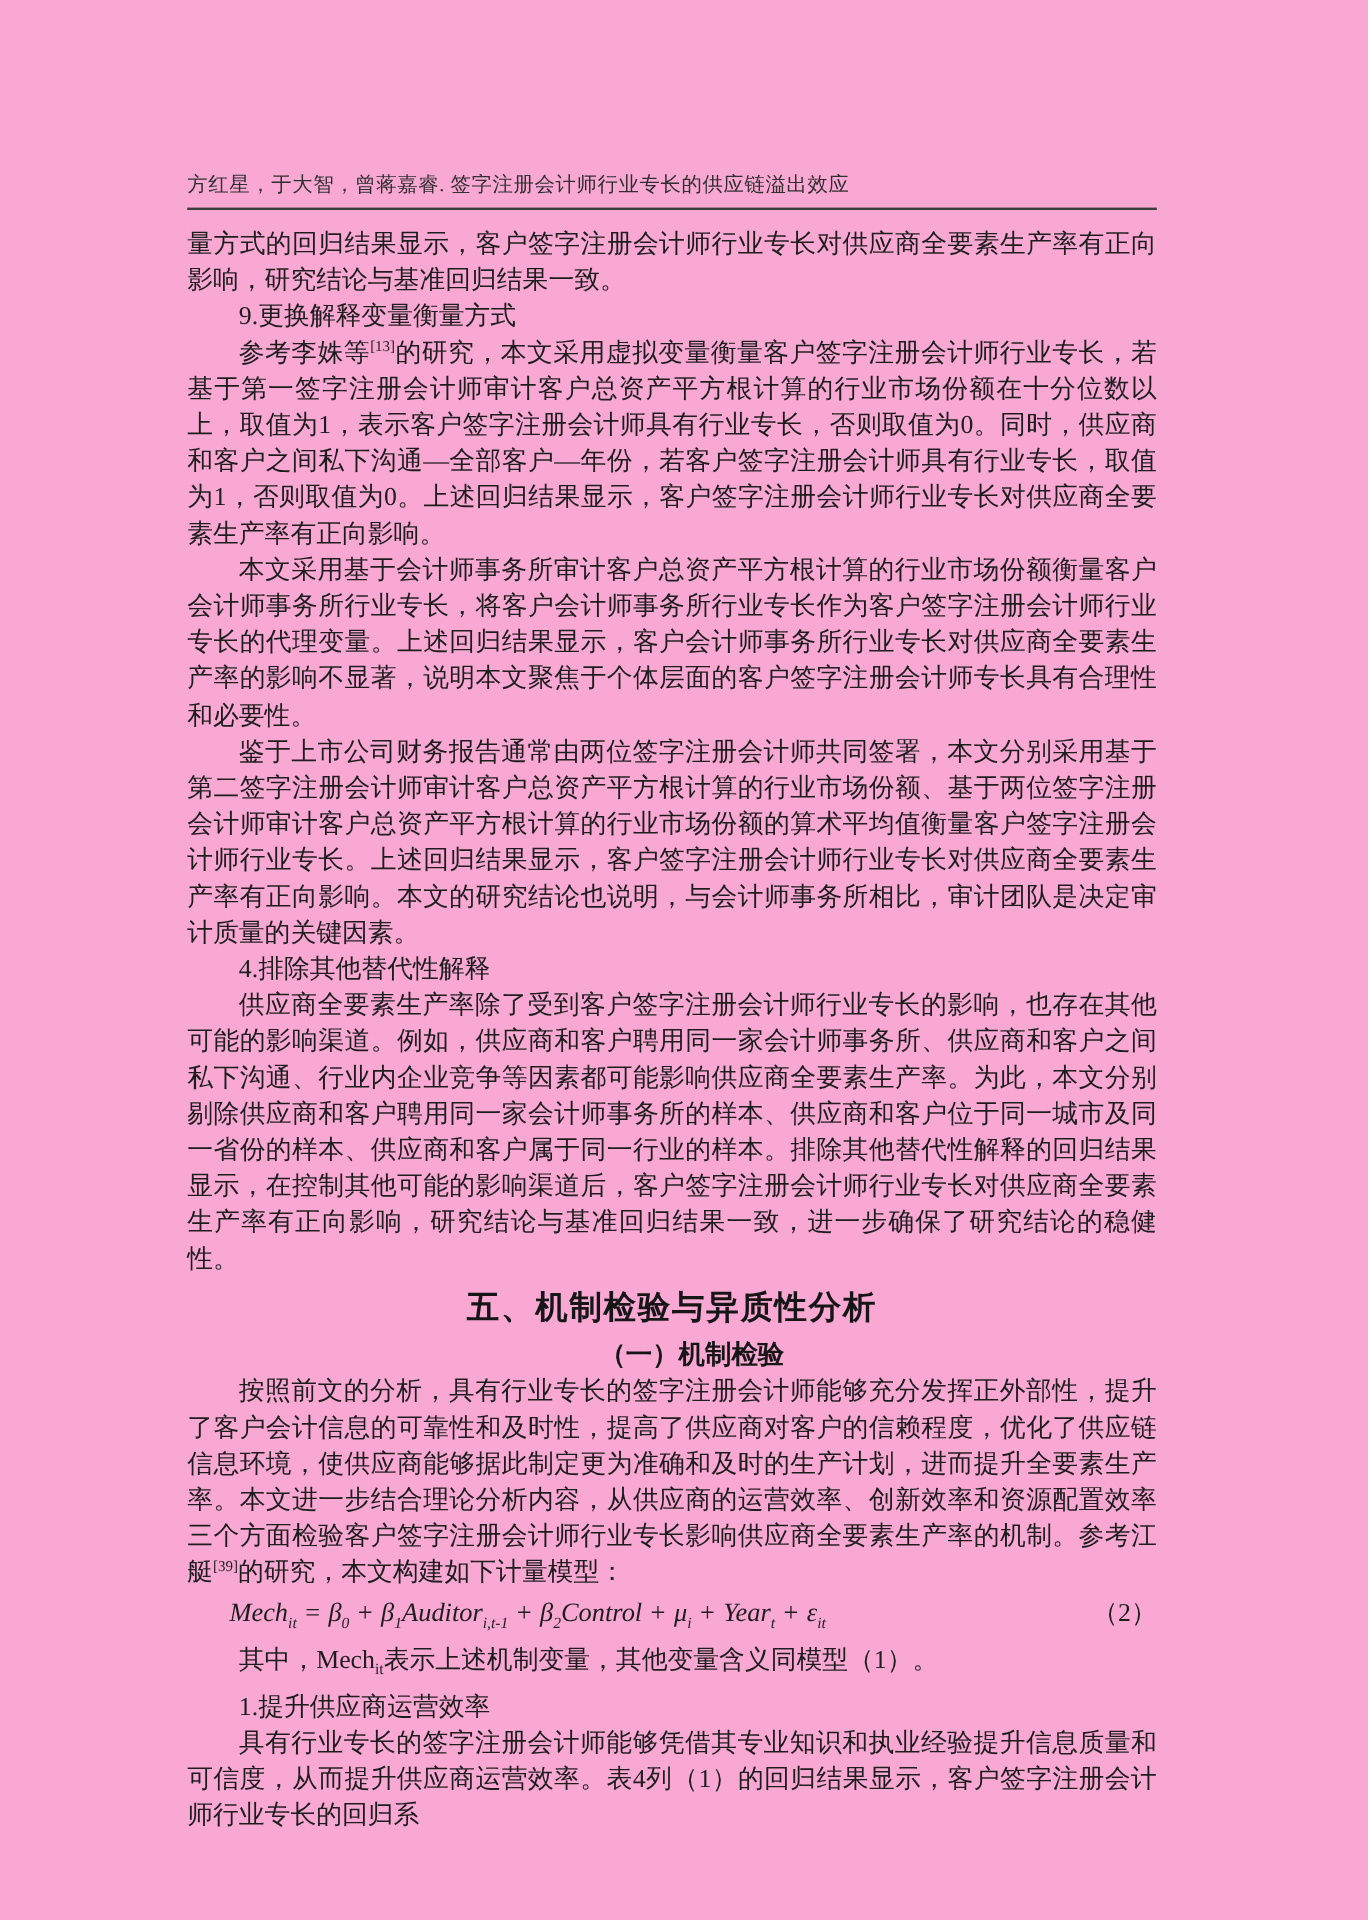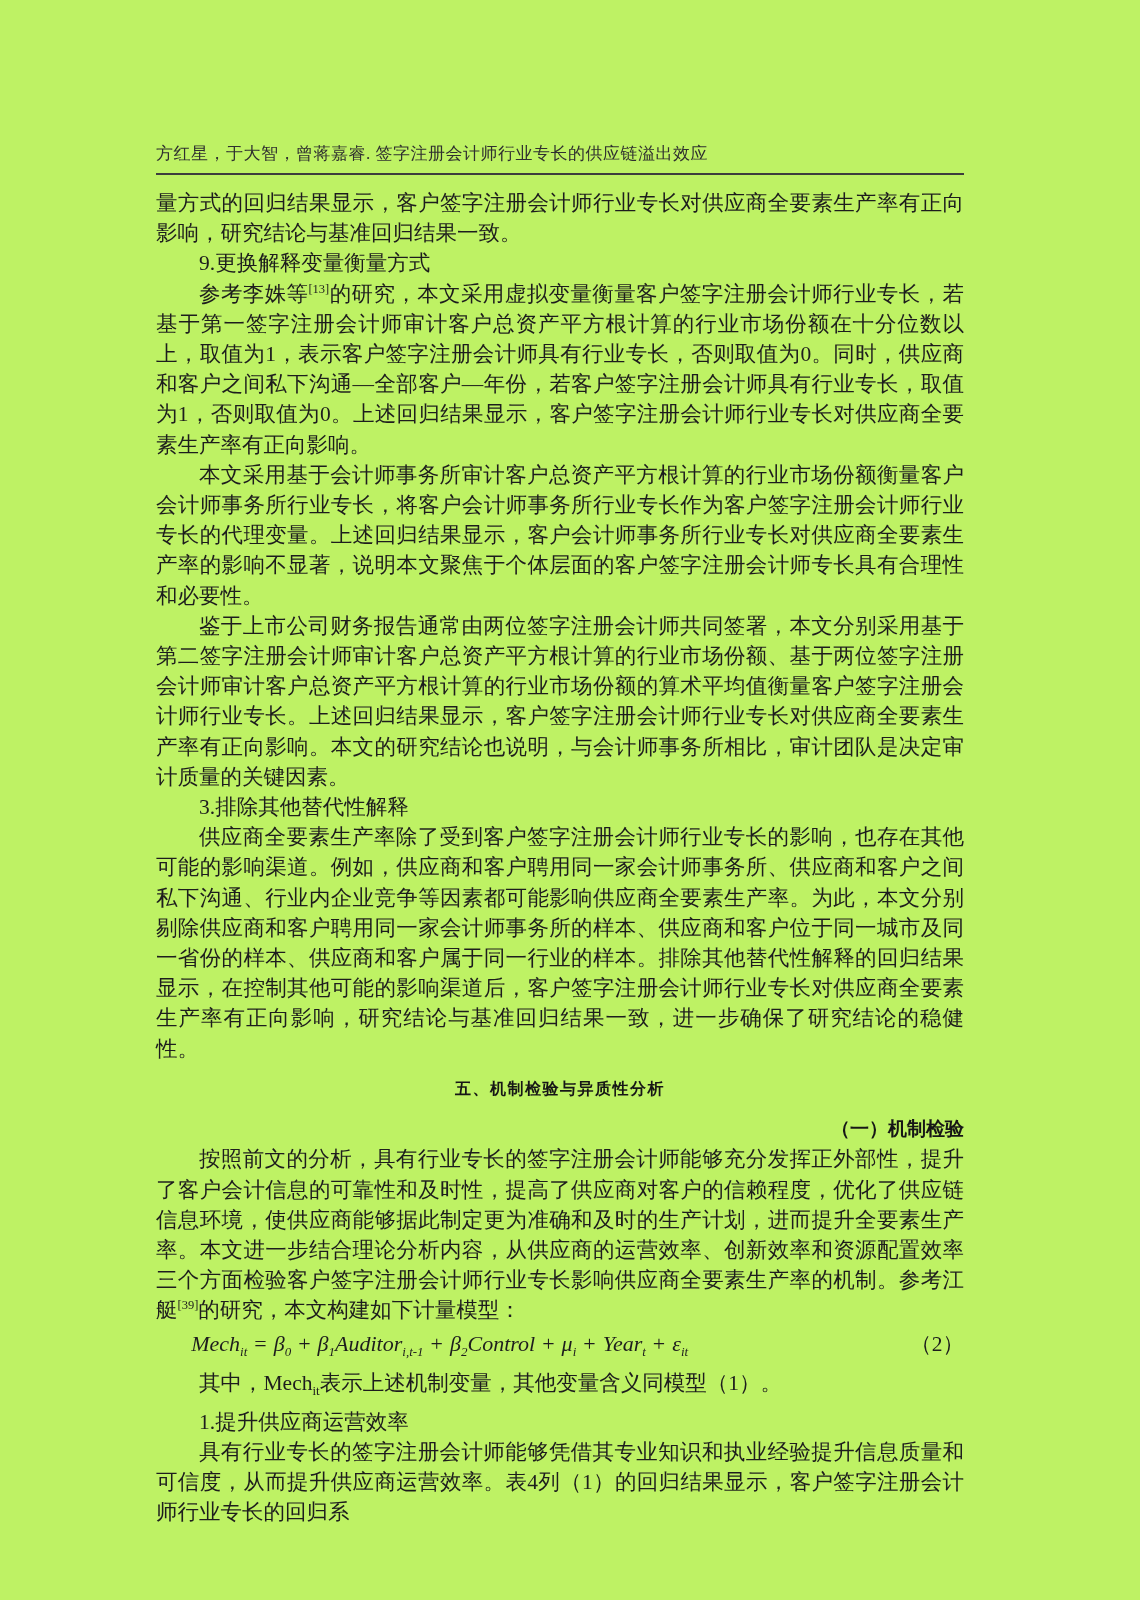--- a/index.html
+++ b/index.html
@@ -4,21 +4,21 @@
 <style>
   * { margin:0; padding:0; box-sizing:border-box; }
   html, body { background:#ffffff; }
   body {
     width:1140px; height:1600px;
     font-family:"Liberation Serif","DejaVu Serif",serif;
     color:#1d1d1d;
   }
   .page {
     position:relative; width:1140px; height:1600px;
-    background:#bef264; overflow:hidden;
+    background:#f9a8d4; overflow:hidden;
   }
   .content {
     position:absolute; left:156px; top:142px; width:808px;
   }
   .running-header {
     font-size:17px; color:#2f2f2f; letter-spacing:0.5px;
     padding-bottom:8px;
   }
   .header-rule {
     border-bottom:2px solid #3d3d3d; width:100%;
@@ -31,28 +31,28 @@
   p.para { text-indent:2em; }
   p.noindent { text-indent:0; }
   .subhead { text-indent:2em; font-weight:normal; }
   sup.ref {
     font-size:12.5px; line-height:0; vertical-align:super;
     letter-spacing:0;
     font-family:Liberation Serif, serif;
   }
   h2.section-heading {
     font-family:"Liberation Sans","DejaVu Sans",sans-serif;
-    font-size:16px; font-weight:bold; text-align:center;
+    font-size:27px; font-weight:bold; text-align:center;
     letter-spacing:1.5px; color:#161616;
     margin:10px 0 10px 0; line-height:30.2px;
   }
   h3.subsection-heading {
     font-family:"Liberation Sans","DejaVu Sans",sans-serif;
-    font-size:19px; font-weight:bold; color:#161616;
-    text-indent:1.5em; line-height:30.2px; text-align:right;
+    font-size:22px; font-weight:bold; color:#161616;
+    text-indent:1.5em; line-height:30.2px; text-align:center;
   }
   .formula-row {
     display:flex; justify-content:space-between; align-items:baseline;
     padding-left:1.6em; margin:3px 0 1px 0;
     font-size:22px; line-height:30.2px;gap:13px;
   }
   .formula { font-style:italic; white-space:nowrap; }
   .formula sub { font-size:13px; font-style:italic; }
   .formula .op { font-style:normal; margin:0 7px; }
   .eq-number { font-style:normal; font-size:21.5px; }
@@ -74,21 +74,21 @@
 
       <p class="subhead">9.更换解释变量衡量方式</p>
 
 
       <p class="para"><span>参考李姝等</span><sup class="ref">[13]</sup><span>的研究，本文采用虚拟变量衡量客户签字注册会计师行业专长，若基于第一签字注册会计师审计客户总资产平方根计算的行业市场份额在十分位数以上，取值为1，表示客户签字注册会计师具有行业专长，否则取值为0。同时，供应商和客户之间私下沟通—全部客户—年份，若客户签字注册会计师具有行业专长，取值为1，否则取值为0。上述回归结果显示，客户签字注册会计师行业专长对供应商全要素生产率有正向影响。</span></p>
 
       <p class="para">本文采用基于会计师事务所审计客户总资产平方根计算的行业市场份额衡量客户会计师事务所行业专长，将客户会计师事务所行业专长作为客户签字注册会计师行业专长的代理变量。上述回归结果显示，客户会计师事务所行业专长对供应商全要素生产率的影响不显著，说明本文聚焦于个体层面的客户签字注册会计师专长具有合理性和必要性。</p>
 
       <p class="para">鉴于上市公司财务报告通常由两位签字注册会计师共同签署，本文分别采用基于第二签字注册会计师审计客户总资产平方根计算的行业市场份额、基于两位签字注册会计师审计客户总资产平方根计算的行业市场份额的算术平均值衡量客户签字注册会计师行业专长。上述回归结果显示，客户签字注册会计师行业专长对供应商全要素生产率有正向影响。本文的研究结论也说明，与会计师事务所相比，审计团队是决定审计质量的关键因素。</p>
 
-      <p class="subhead">3.排除其他替代性解释</p>
+      <p class="subhead">4.排除其他替代性解释</p>
 
       <p class="para">供应商全要素生产率除了受到客户签字注册会计师行业专长的影响，也存在其他可能的影响渠道。例如，供应商和客户聘用同一家会计师事务所、供应商和客户之间私下沟通、行业内企业竞争等因素都可能影响供应商全要素生产率。为此，本文分别剔除供应商和客户聘用同一家会计师事务所的样本、供应商和客户位于同一城市及同一省份的样本、供应商和客户属于同一行业的样本。排除其他替代性解释的回归结果显示，在控制其他可能的影响渠道后，客户签字注册会计师行业专长对供应商全要素生产率有正向影响，研究结论与基准回归结果一致，进一步确保了研究结论的稳健性。</p>
 
       <h2 class="section-heading">五、机制检验与异质性分析</h2>
 
       <h3 class="subsection-heading">（一）机制检验</h3>
 
       <p class="para"><span>按照前文的分析，具有行业专长的签字注册会计师能够充分发挥正外部性，提升了客户会计信息的可靠性和及时性，提高了供应商对客户的信赖程度，优化了供应链信息环境，使供应商能够据此制定更为准确和及时的生产计划，进而提升全要素生产率。本文进一步结合理论分析内容，从供应商的运营效率、创新效率和资源配置效率三个方面检验客户签字注册会计师行业专长影响供应商全要素生产率的机制。参考江艇</span><sup class="ref">[39]</sup><span>的研究，本文构建如下计量模型：</span></p>
 
       <div class="formula-row">

